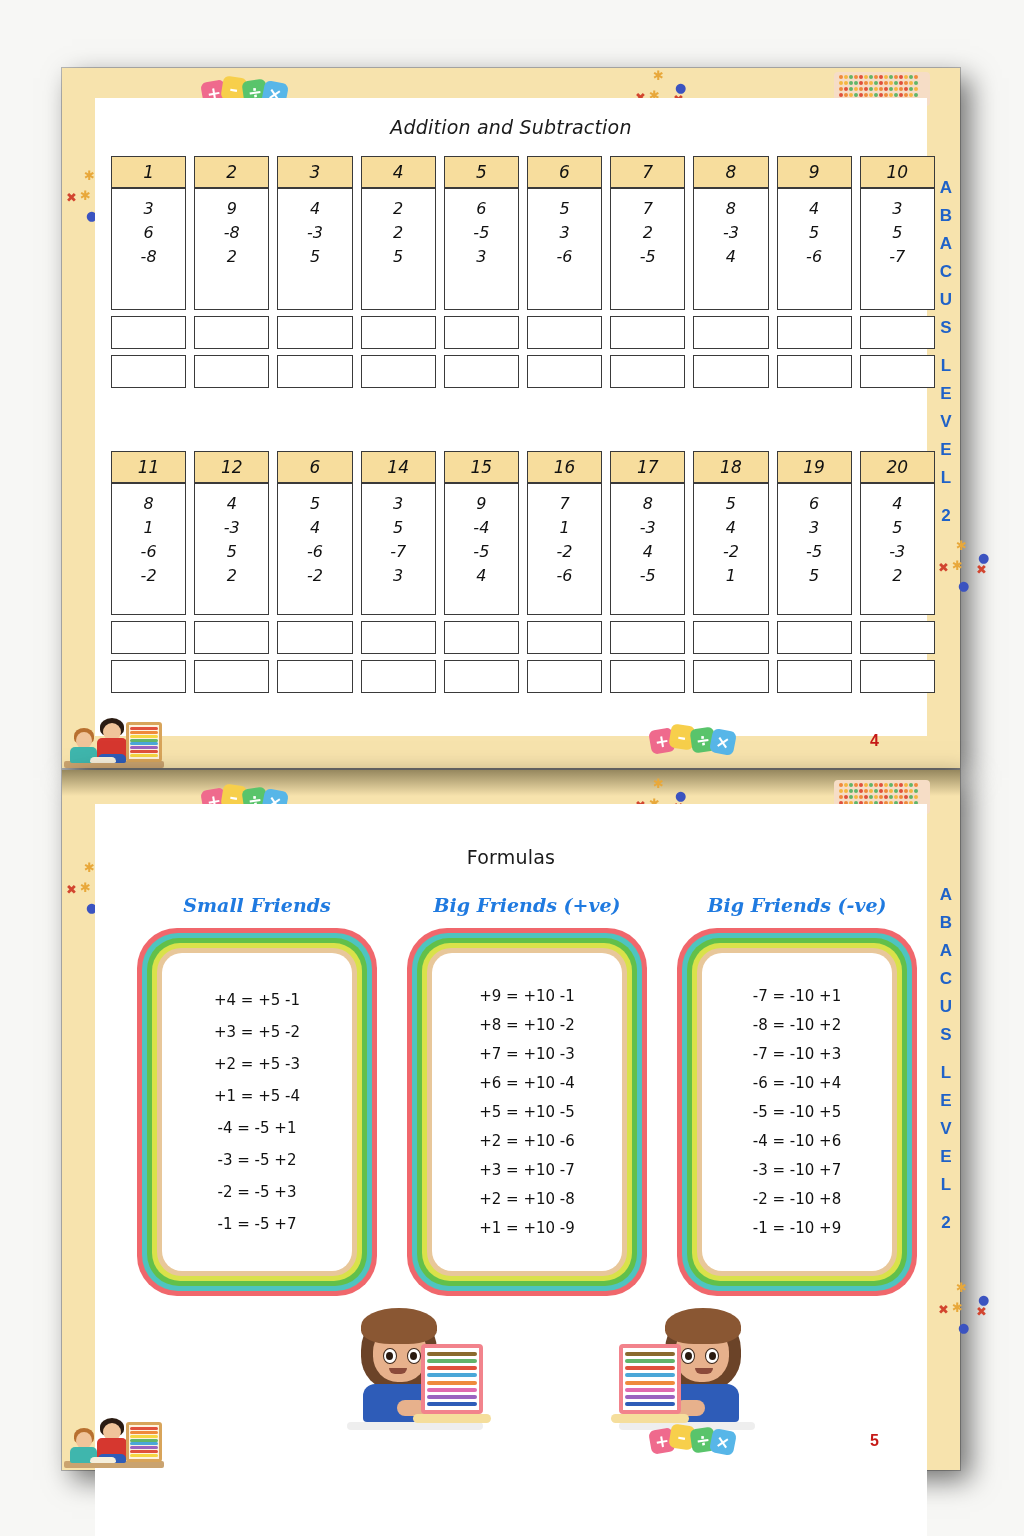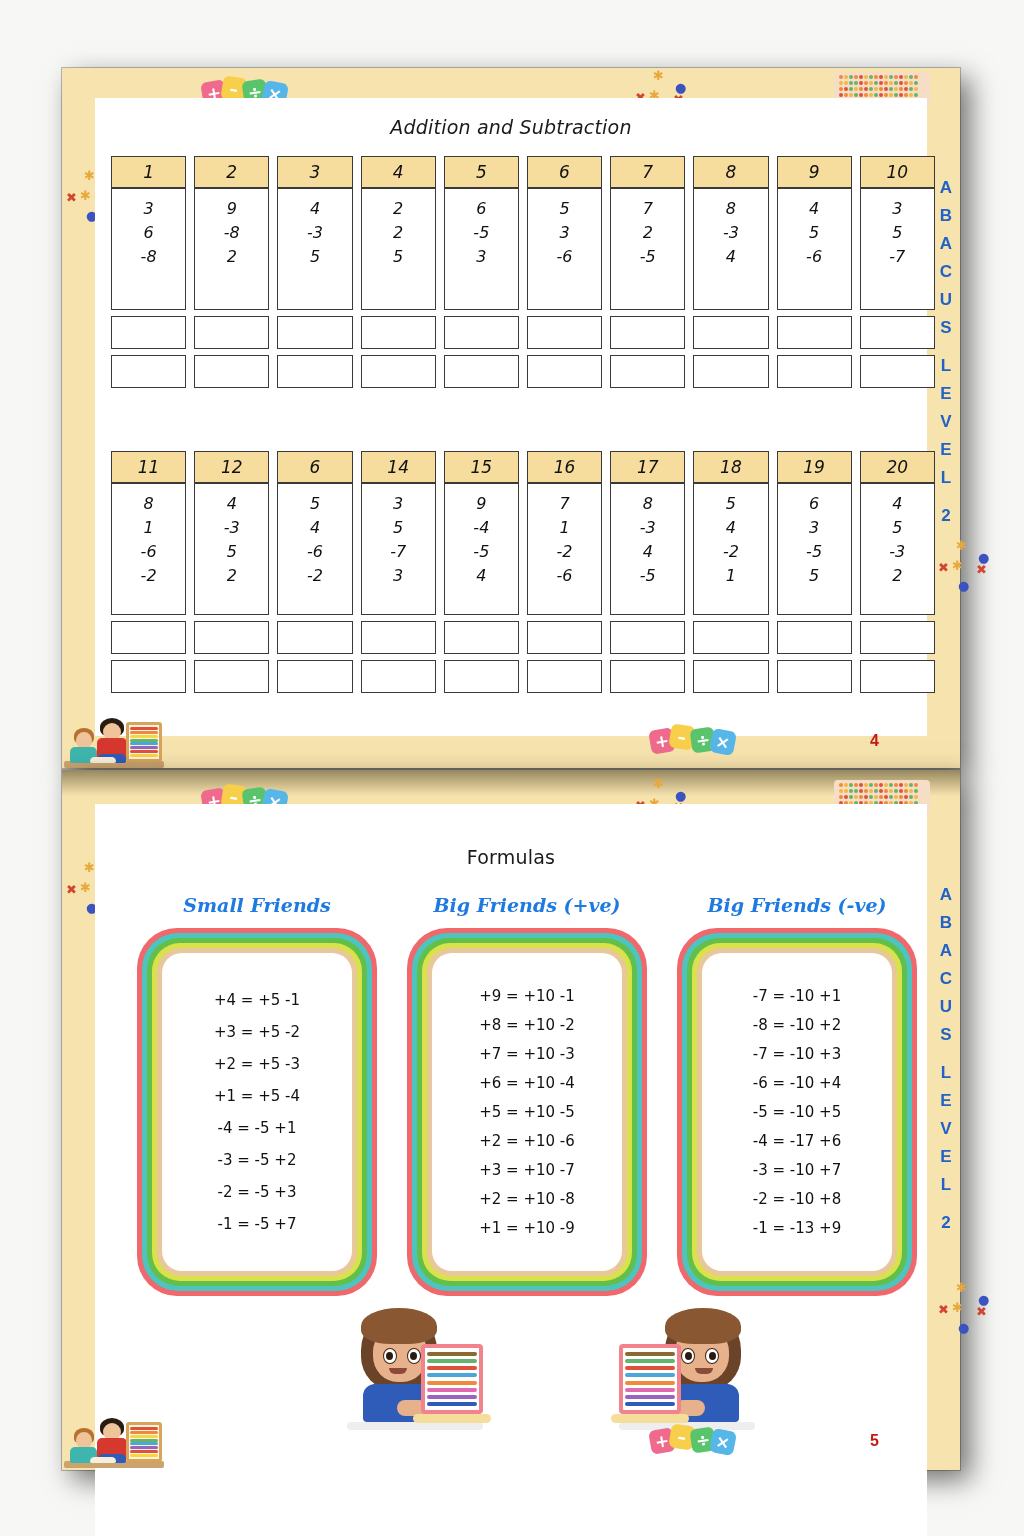--- a/index.html
+++ b/index.html
@@ -751,24 +751,24 @@
       <div class="r2">
           <div class="r3">
             <div class="r4">
               <div class="r5">
         <div class="rin dense" id="card2-lines">
                   <span>-7 = -10 +1</span>
                   <span>-8 = -10 +2</span>
                   <span>-7 = -10 +3</span>
                   <span>-6 = -10 +4</span>
                   <span>-5 = -10 +5</span>
-                  <span>-4 = -17 +6</span>
+                  <span>-4 = -10 +6</span>
                   <span>-3 = -10 +7</span>
                   <span>-2 = -10 +8</span>
-                  <span>-1 = -13 +9</span>
+                  <span>-1 = -10 +9</span>
                 </div>
       </div>
             </div>
           </div>
         </div>
     </div>
 
     <div class="girl" style="left:242px;top:500px;">
       <div class="gdesk"></div>
       <div class="ghair-back"></div>

